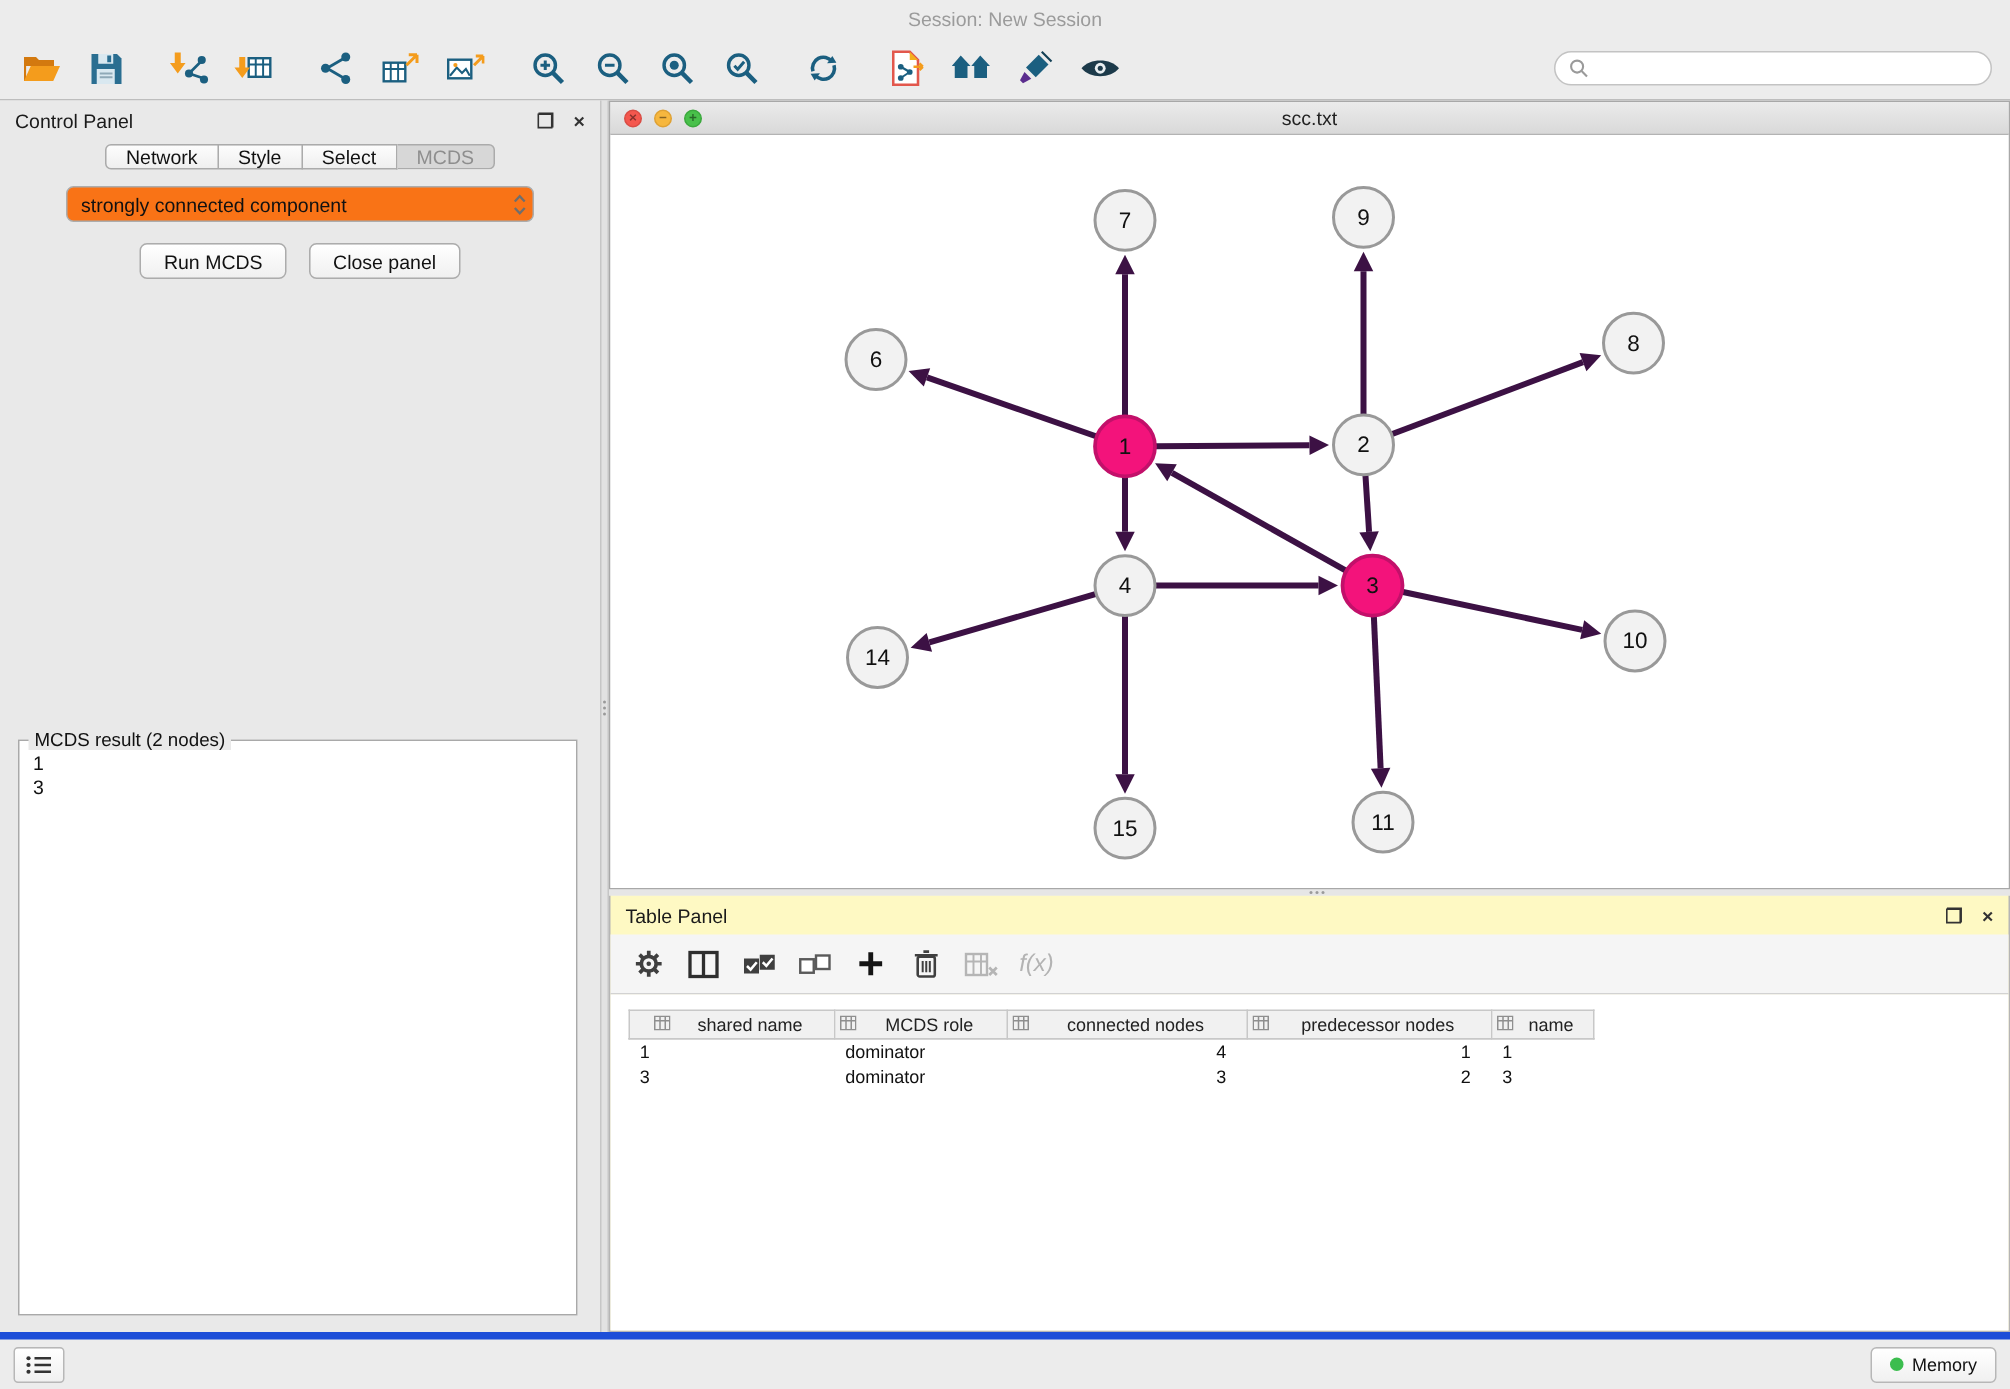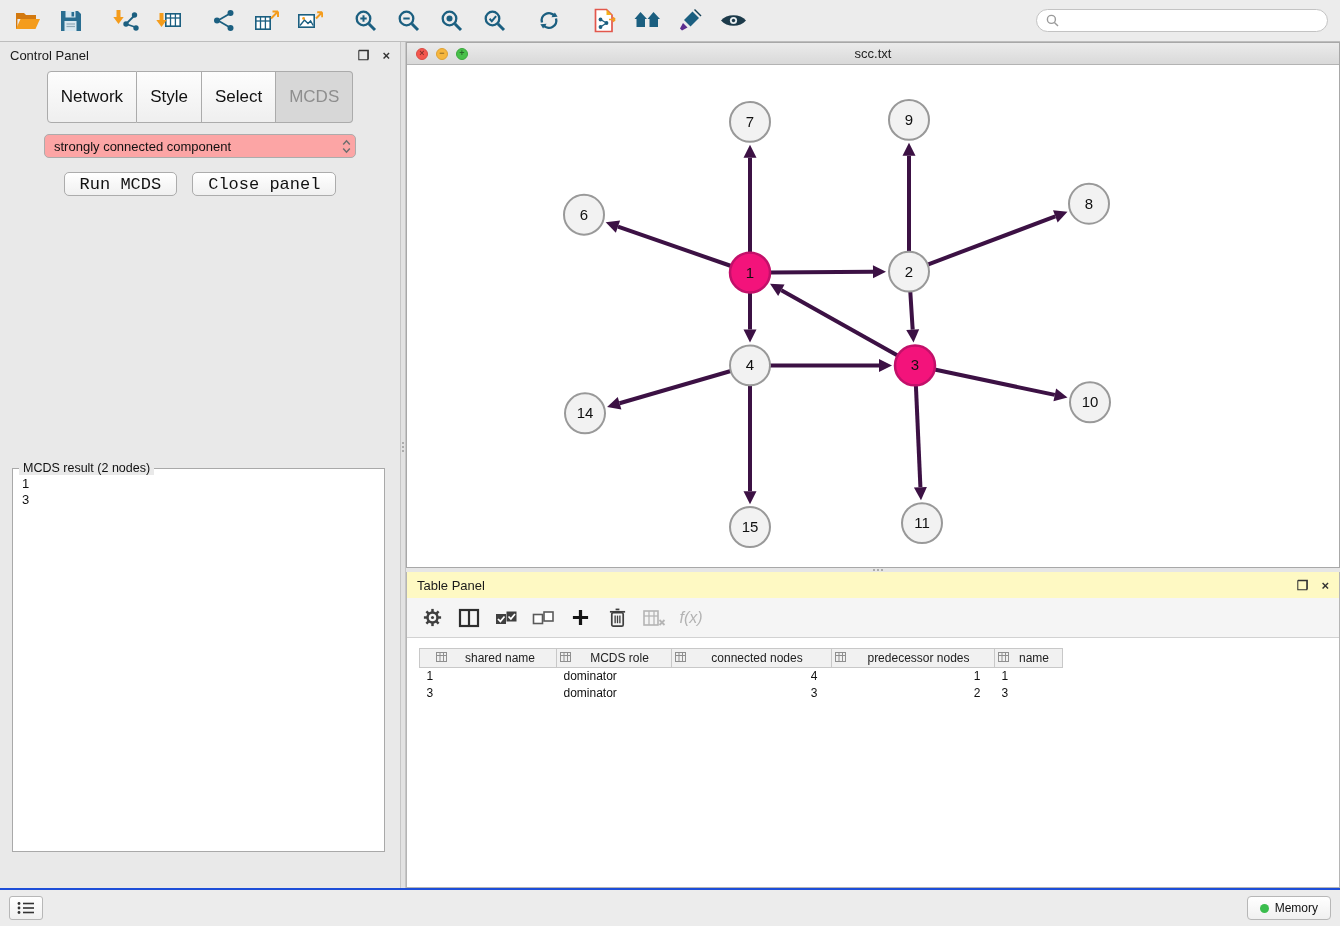--- a/index.html
+++ b/index.html
@@ -20,29 +20,29 @@
 
   
   .main{flex:1;display:flex;min-height:0}
 
   
   .control-panel{width:400px;flex:0 0 400px;display:flex;flex-direction:column;background:#E9E9E9;position:relative}
   .panel-header{height:26px;display:flex;align-items:center;padding:0 10px;font-size:13px;color:#1A1A1A;flex:0 0 26px}
   .ph-icons{margin-left:auto;display:flex;gap:13px;align-items:center}
   .ph-icon{font-size:13px;color:#333;font-weight:bold;line-height:1}
   .seg-tabs{display:flex;justify-content:center;margin-top:3px}
-  .seg-tab{font-size:17px;padding:15px 13px;border:1px solid #ABABAB;border-left:none;background:linear-gradient(#FDFDFD,#EFEFEF);color:#111;white-space:nowrap}
+  .seg-tab{font-size:13px;padding:0 13px;border:1px solid #ABABAB;border-left:none;background:linear-gradient(#FDFDFD,#EFEFEF);color:#111;white-space:nowrap}
   .seg-tab:first-child{border-left:1px solid #ABABAB;border-radius:4px 0 0 4px}
   .seg-tab:last-child{border-radius:0 4px 4px 0}
   .seg-tab.active{background:#D7D7D7;color:#8E8E8E}
   .opt-label{text-align:center;font-size:13px;margin-top:26px}
-  .dropdown{width:312px;height:24px;margin:11px auto 0;background:#fca5a5;border:1px solid #ACACAC;border-radius:5px;display:flex;align-items:center;padding:0 4px 0 9px;font-size:13px}
+  .dropdown{width:312px;height:24px;margin:11px auto 0;background:#f97316;border:1px solid #ACACAC;border-radius:5px;display:flex;align-items:center;padding:0 4px 0 9px;font-size:13px}
   .dd-arrows{margin-left:auto;display:flex;align-items:center}
   .btn-row{display:flex;justify-content:center;gap:15px;margin-top:14px}
-  .btn{height:24px;padding:0 15px;font-size:17px;border:1px solid #ACACAC;border-radius:5px;background:linear-gradient(#FFFFFF,#F0F0F0);color:#111;font-family:Liberation Mono, monospace}
+  .btn{height:24px;padding:0 15px;font-size:13px;border:1px solid #ACACAC;border-radius:5px;background:linear-gradient(#FFFFFF,#F0F0F0);color:#111;font-family:Liberation Sans, sans-serif}
   .result-box{position:absolute;left:12px;right:15px;top:426px;height:384px;border:1px solid #A9A9A9;background:#fff}
   .result-label{position:absolute;top:-8px;left:6px;background:#E9E9E9;padding:0 4px;font-size:12.5px;color:#111}
   .result-list{padding:7px 9px;font-size:13px;line-height:16px}
 
   
   .v-splitter{width:6px;flex:0 0 6px;background:#E2E2E2;border-left:1px solid #C6C6C6;border-right:1px solid #C6C6C6;position:relative}
   .v-splitter .dots{position:absolute;left:1px;top:400px;width:2px;height:2px;border-radius:50%;background:#9A9A9A;box-shadow:0 4px 0 #9A9A9A,0 8px 0 #9A9A9A}
   .h-splitter{height:4px;flex:0 0 4px;background:#E6E6E6;position:relative}
   .h-splitter .dots{position:absolute;top:1px;left:50%;width:2px;height:2px;border-radius:50%;background:#9A9A9A;box-shadow:4px 0 0 #9A9A9A,8px 0 0 #9A9A9A}
 
@@ -67,30 +67,33 @@
   .table-area{flex:1;background:#fff;padding:10px 12px 0;overflow:hidden}
   table.data{border-collapse:collapse;table-layout:fixed;width:100%}
   table.data th{height:19px;background:#F1F1F1;border:1px solid #C8C8C8;font-size:12px;font-weight:normal;color:#222;padding:0 3px;overflow:hidden;white-space:nowrap}
   table.data th .th-inner{display:flex;align-items:center;width:100%}
   table.data th .col-label{flex:1;text-align:center}
   table.data th.filler{background:#fff;border:none}
   table.data td{height:17px;font-size:12px;padding:0 14px 0 7px;white-space:nowrap;overflow:hidden}
   .tp-footer{height:44px;flex:0 0 44px;background:#EAEAEA;border-top:1px solid #C6C6C6;display:flex;align-items:center;justify-content:center}
 
   
-  .statusbar{height:38px;flex:0 0 38px;background:#ECECEC;border-top:2px solid #1d4ed8;display:flex;align-items:center;padding:0 9px}
+  .statusbar{height:38px;flex:0 0 38px;background:#ECECEC;border-top:5px solid #1d4ed8;display:flex;align-items:center;padding:0 9px}
   .status-left-btn{width:34px;height:24px;border:1px solid #B7B7B7;border-radius:3px;background:linear-gradient(#FFF,#F0F0F0);display:flex;align-items:center;justify-content:center}
   .mem-btn{margin-left:auto;height:24px;border:1px solid #B7B7B7;border-radius:4px;background:linear-gradient(#FFF,#F0F0F0);display:flex;align-items:center;gap:6px;padding:0 12px;font-size:12px;color:#111}
   .mem-dot{width:9px;height:9px;border-radius:50%;background:#3BBD4E}
 </style>
 </head>
 <body>
 
 <div class="app">
 
+  <div class="titlebar">
+    <span class="title">Session: New Session</span>
+  </div>
 
   <div class="toolbar">
     <div class="tbtn">
         <svg width="26" height="21" viewBox="0 0 26 21">
           <path d="M1 3h8l2 2h10v4H1z" fill="#D3790F"></path>
           <path d="M1 19V3h1.4v16z" fill="#D3790F"></path>
           <path d="M1 19l4.5-10H25l-4.5 10z" fill="#F49C1C"></path>
         </svg>
       </div>
     <div class="tbtn">

